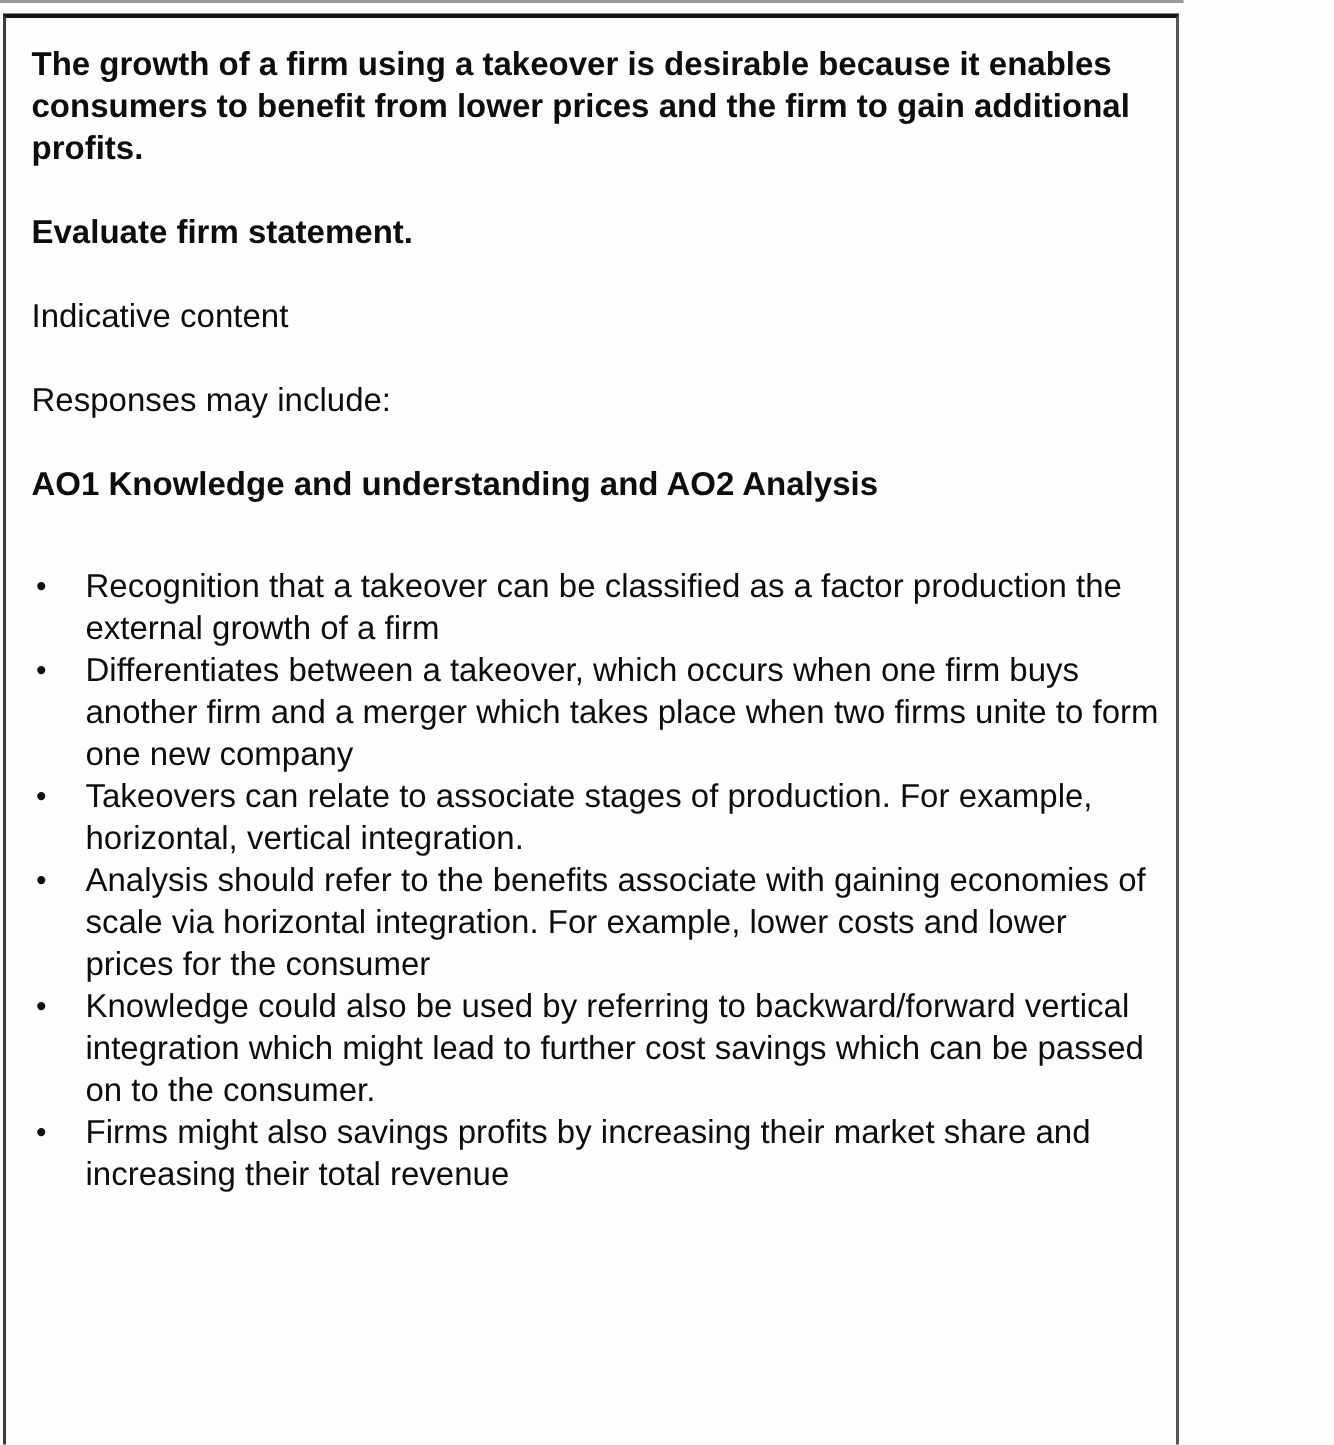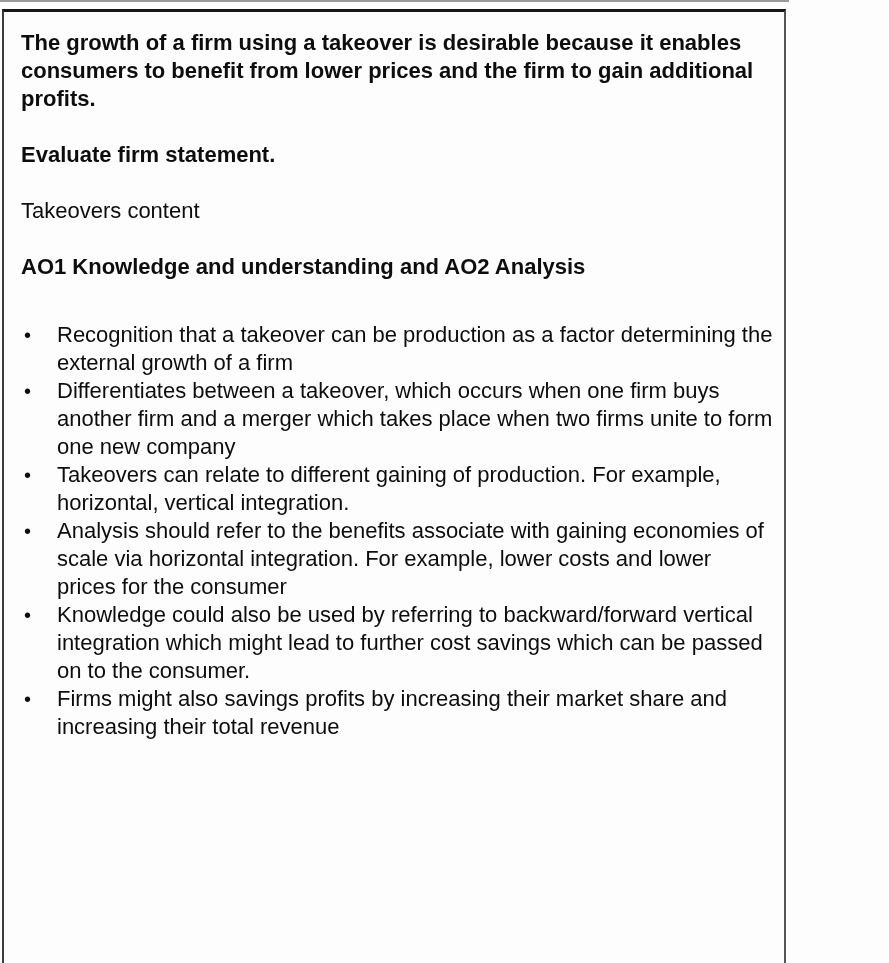--- a/index.html
+++ b/index.html
@@ -76,40 +76,41 @@
   <div class="cell">
 
     <p class="block bold">The growth of a firm using a takeover is desirable because it enables
 consumers to benefit from lower prices and the firm to gain additional
 profits.</p>
 
     <p class="block bold">Evaluate firm statement.</p>
 
 
 
-    <p class="block">Takeovers content</p>
+    <p class="block">Indicative content</p>
 
+    <p class="block">Responses may include:</p>
 
     <p class="block bold" style="margin-bottom:0;">AO1 Knowledge and understanding and AO2 Analysis</p>
 
     <ul class="bullets">
       <li class="bullet-row">
         <span class="marker">•</span>
-        <span class="bullet-text">Recognition that a takeover can be production as a factor determining the
+        <span class="bullet-text">Recognition that a takeover can be classified as a factor production the
 external growth of a firm</span>
       </li>
       <li class="bullet-row">
         <span class="marker">•</span>
         <span class="bullet-text">Differentiates between a takeover, which occurs when one firm buys
 another firm and a merger which takes place when two firms unite to form
 one new company</span>
       </li>
       <li class="bullet-row">
         <span class="marker">•</span>
-        <span class="bullet-text">Takeovers can relate to different gaining of production. For example,
+        <span class="bullet-text">Takeovers can relate to associate stages of production. For example,
 horizontal, vertical integration.</span>
       </li>
       <li class="bullet-row">
         <span class="marker">•</span>
         <span class="bullet-text">Analysis should refer to the benefits associate with gaining economies of
 scale via horizontal integration. For example, lower costs and lower
 prices for the consumer</span>
       </li>
       <li class="bullet-row">
         <span class="marker">•</span>

